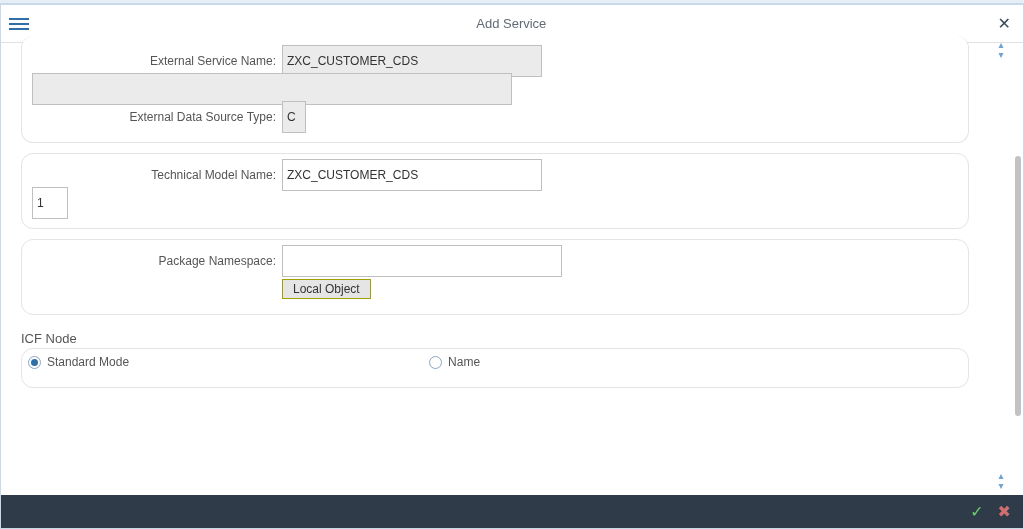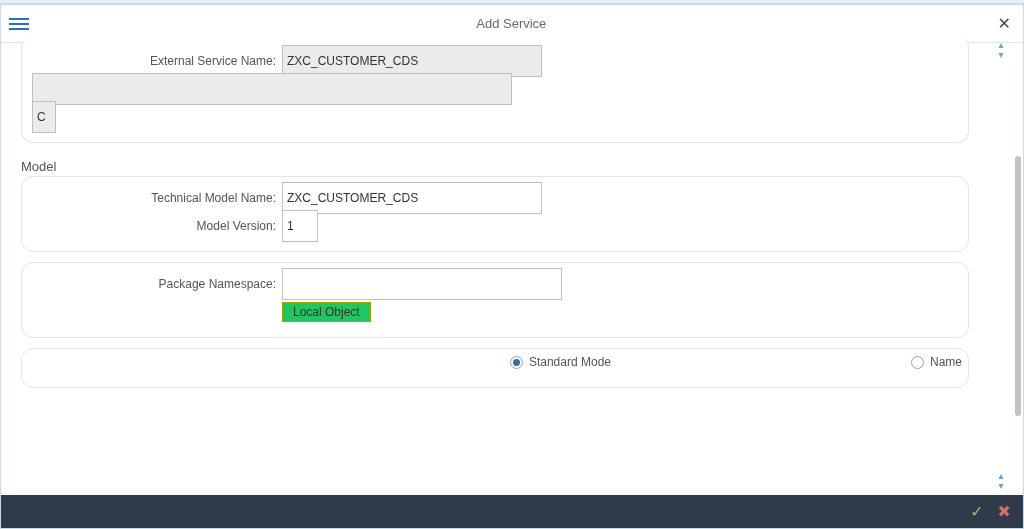--- a/index.html
+++ b/index.html
@@ -162,27 +162,26 @@
     align-items: center;
     height: 20px;
     border: 1px solid #a0a0a0;
     padding: 0 10px;
     font-size: 12px;
     background: linear-gradient(#fdfdfd, #ececec);
     cursor: pointer;
     color: #333;
   }
   .btn.hl {
-    background: #22c55e;
+    background: #e5e5e5;
     border-color: #a0a000;
   }
   .radio-group {
     display: flex;
     gap: 300px;
-    justify-content: flex-end;
   }
   .radio-item {
     display: flex;
     align-items: center;
     gap: 6px;
     color: #555;
   }
   .radio {
     width: 13px; height: 13px;
     border: 1px solid #8aa6c0;
@@ -239,47 +238,47 @@
 
       <div class="panel noborder-top">
         <div class="row">
           <div class="lbl">External Service Name:</div>
           <input type="text" class="med ro" readonly="" value="ZXC_CUSTOMER_CDS" style="">
         </div>
         <div class="row">
           <input type="text" class="wide ro" readonly="" value="" style="">
         </div>
         <div class="row">
+          <div class="lbl">External Data Source Type:</div>
           <input type="text" class="c ro" readonly="" value="C" style="">
         </div>
       </div>
 
-      <div class="section-title">Model</div>
       <div class="panel">
         <div class="row">
           <div class="lbl">Technical Model Name:</div>
           <input type="text" class="med" value="ZXC_CUSTOMER_CDS" style="">
         </div>
         <div class="row">
-          <div class="lbl">Model Version:</div>
           <input type="text" class="xs" value="1" style="">
         </div>
       </div>
 
       <div class="panel">
         <div class="row">
           <div class="lbl">Package Namespace:</div>
           <input type="text" class="medl" value="" style="">
         </div>
         <div class="row">
           <div class="lbl"></div>
           <span class="btn hl">Local Object</span>
         </div>
       </div>
 
+      <div class="section-title">ICF Node</div>
       <div class="panel" style="padding:6px 6px 18px 6px;">
         <div class="radio-group">
           <div class="radio-item">
             <span class="radio checked"></span>
             <span>Standard Mode</span>
           </div>
           <div class="radio-item">
             <span class="radio"></span>
             <span>Name</span>
           </div>

